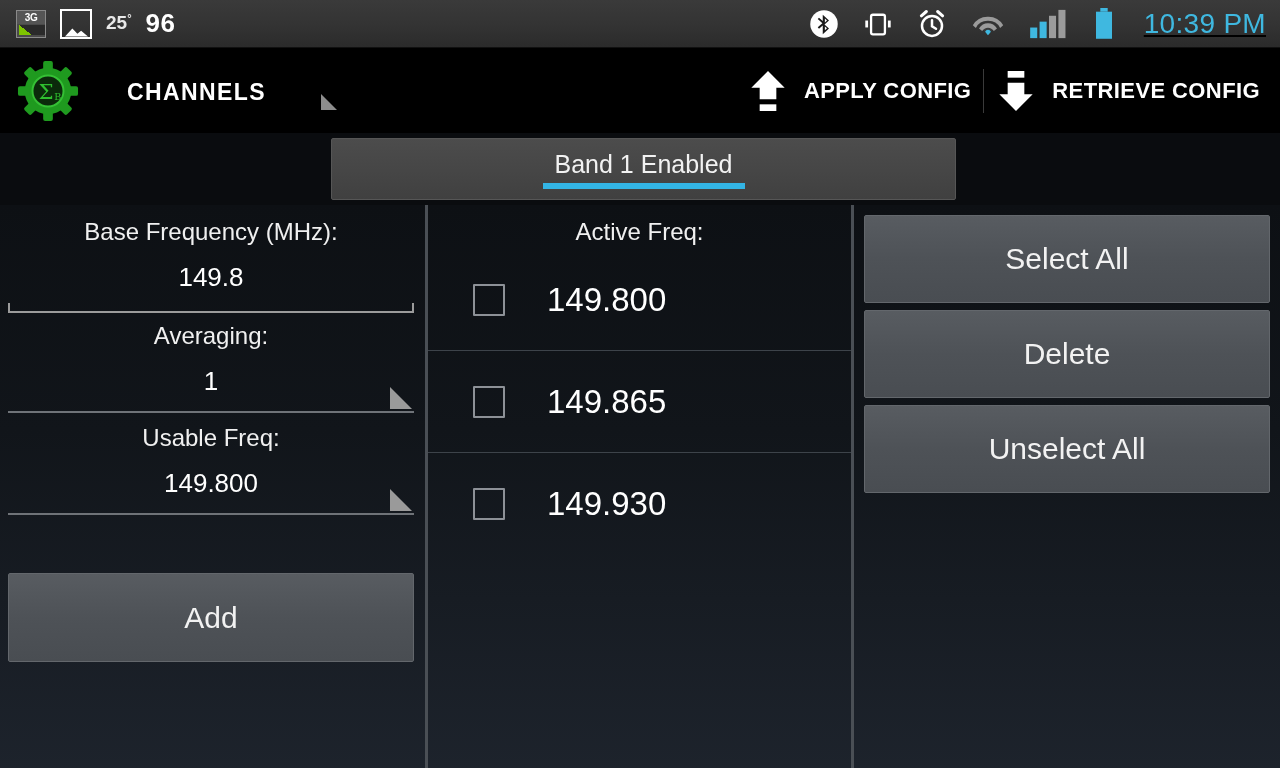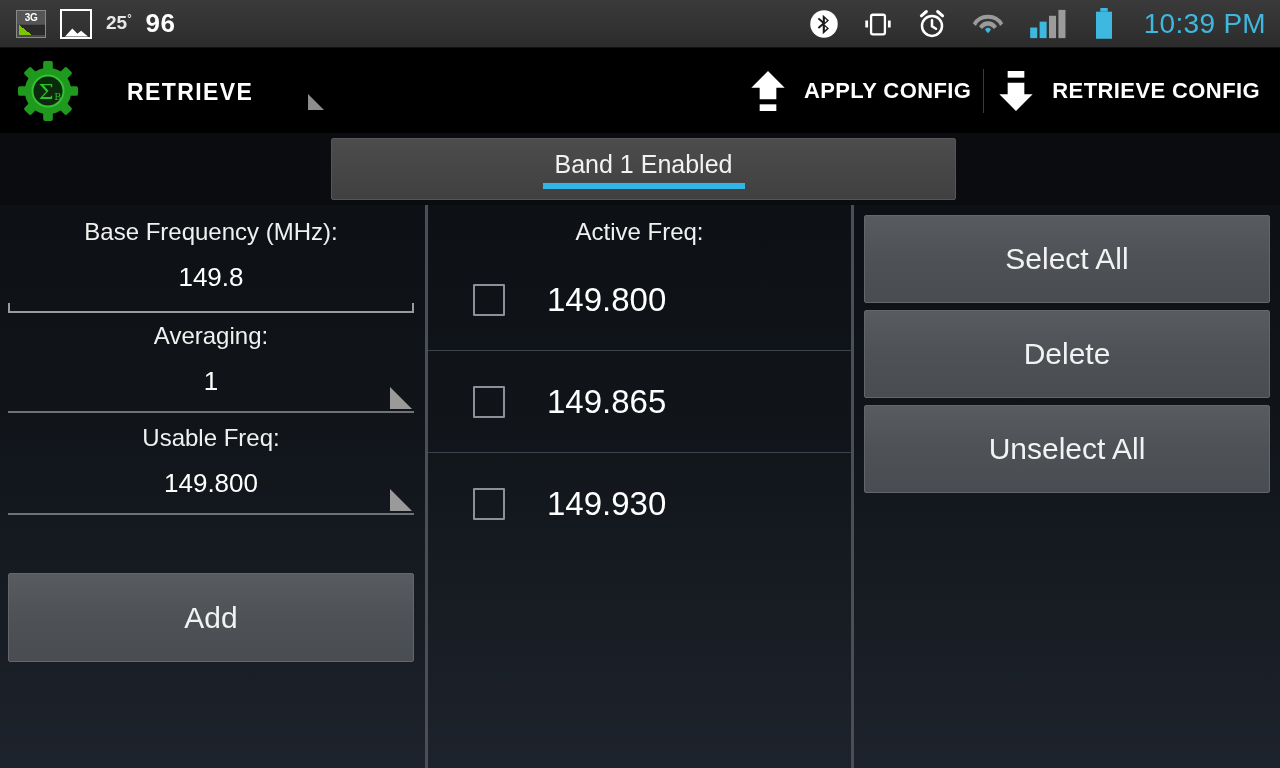--- a/index.html
+++ b/index.html
@@ -12,21 +12,21 @@
   #screen { position:relative; width:1280px; height:768px; background:#0d1014; }
 
   
   .statusbar {
     position:absolute; left:0; top:0; width:1280px; height:48px;
     background:linear-gradient(to bottom,#3a3a3a 0%,#333 55%,#2b2b2b 100%);
     border-bottom:1px solid #111;
     display:flex; align-items:center;
   }
   .sb-left { display:flex; align-items:center; gap:14px; padding-left:16px; }
-  .sb-right { display:flex; align-items:flex-start; gap:24px; margin-left:auto; padding-right:14px; }
+  .sb-right { display:flex; align-items:flex-end; gap:24px; margin-left:auto; padding-right:14px;text-decoration:underline; }
 
   .ic-3g { position:relative; width:30px; height:28px; background:#4a4a4a; border:1px solid #8a8a8a; }
   .ic-3g .lbl { position:absolute; left:0; top:0; width:100%; height:13px;
     font-size:10px; font-weight:bold; color:#fff; text-align:center; line-height:13px;
     background:#555; letter-spacing:-0.4px; }
   .ic-3g .bars { position:absolute; left:2px; bottom:2px; width:26px; height:10px; background:#2a2a2a; }
   .ic-3g .bars:after { content:""; position:absolute; left:0; bottom:0; width:13px; height:10px;
     background:linear-gradient(to top right,#7ec400 50%, transparent 50%); }
 
   .ic-pic { position:relative; width:32px; height:30px; border:2.5px solid #fff; }
@@ -178,21 +178,21 @@
           <rect x="1" y="27" width="12" height="10" rx="2" transform="rotate(45 32 32)"></rect>
           <rect x="51" y="27" width="12" height="10" rx="2" transform="rotate(45 32 32)"></rect>
         </g>
       </g>
       <circle cx="32" cy="32" r="16" fill="#0b2a0b" stroke="#35c035" stroke-width="2"></circle>
       <text x="30" y="40" font-family="DejaVu Serif, serif" font-size="22" fill="#2fbf2f" text-anchor="middle">Σ</text>
       <text x="42" y="41" font-family="DejaVu Serif, serif" font-size="10" fill="#2fbf2f" text-anchor="middle">B</text>
     </svg>
 
     <div class="ab-spinner">
-      <div class="ab-title">RETRIEVE</div>
+      <div class="ab-title">CHANNELS</div>
       <div class="tri-down"></div>
     </div>
 
     <div class="ab-actions">
       <div class="ab-item">
         <svg width="40" height="44" viewBox="0 0 24 26">
           <path d="M12 1 L22 11 H17 V18 H7 V11 H2 Z" fill="#fff"></path>
           <rect x="7" y="21" width="10" height="4" fill="#fff"></rect>
         </svg>
         <span class="ab-label">APPLY CONFIG</span>

